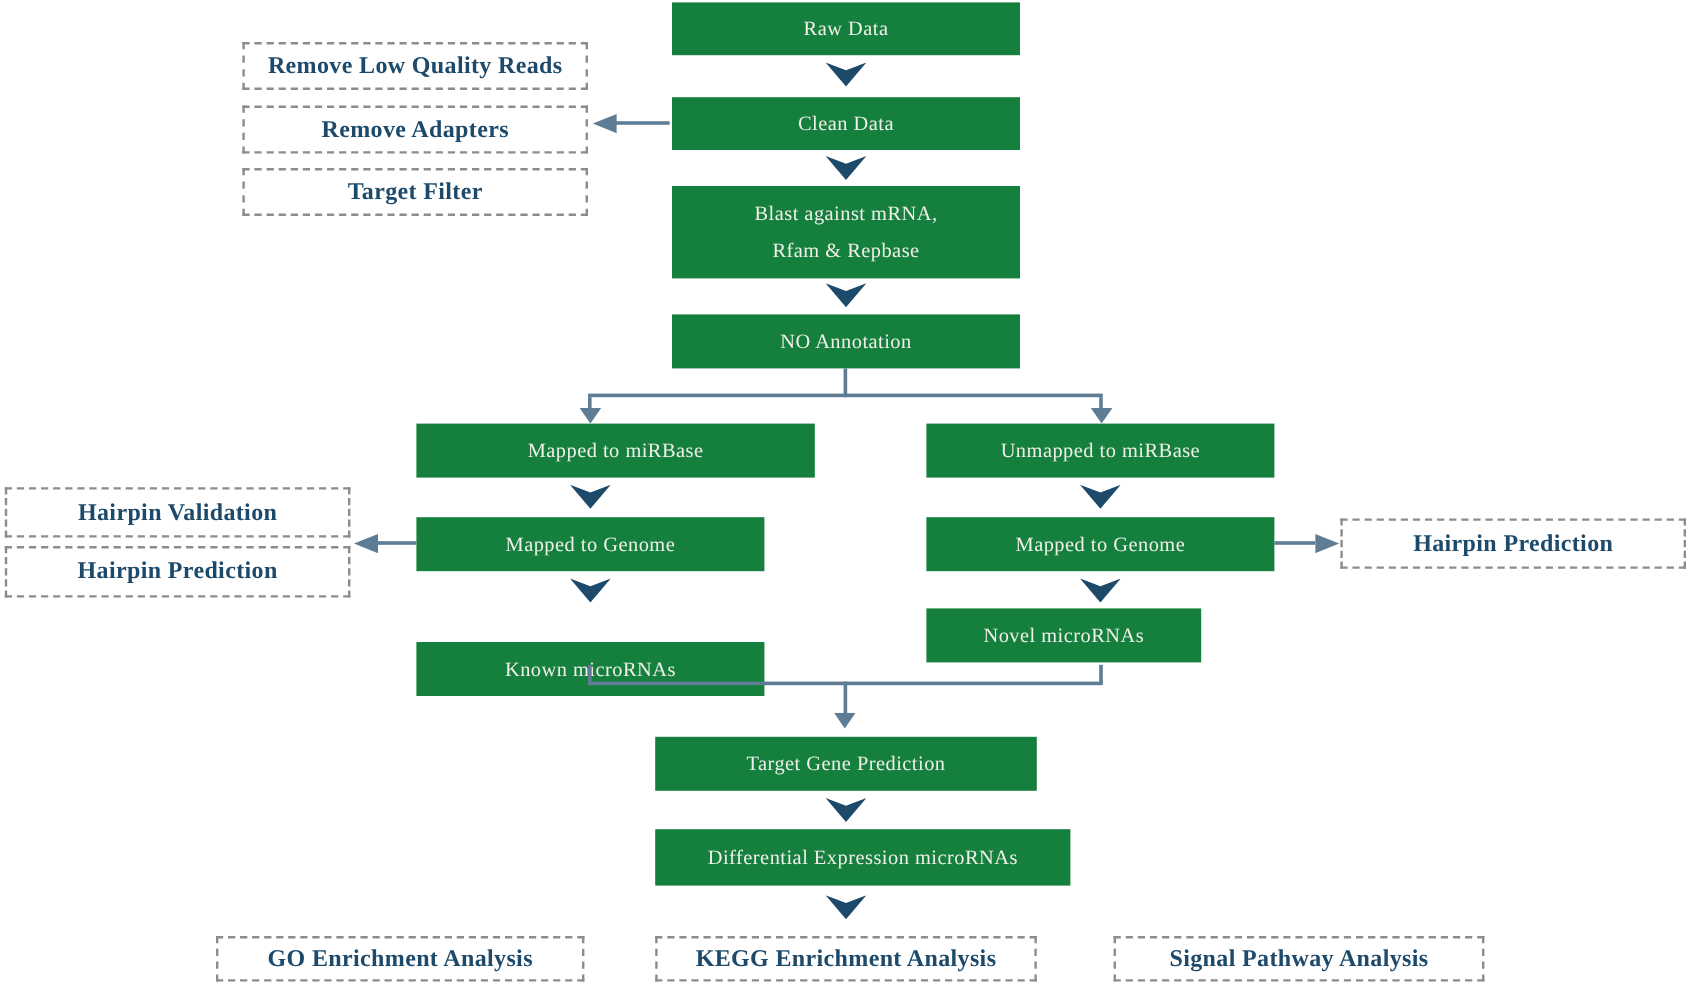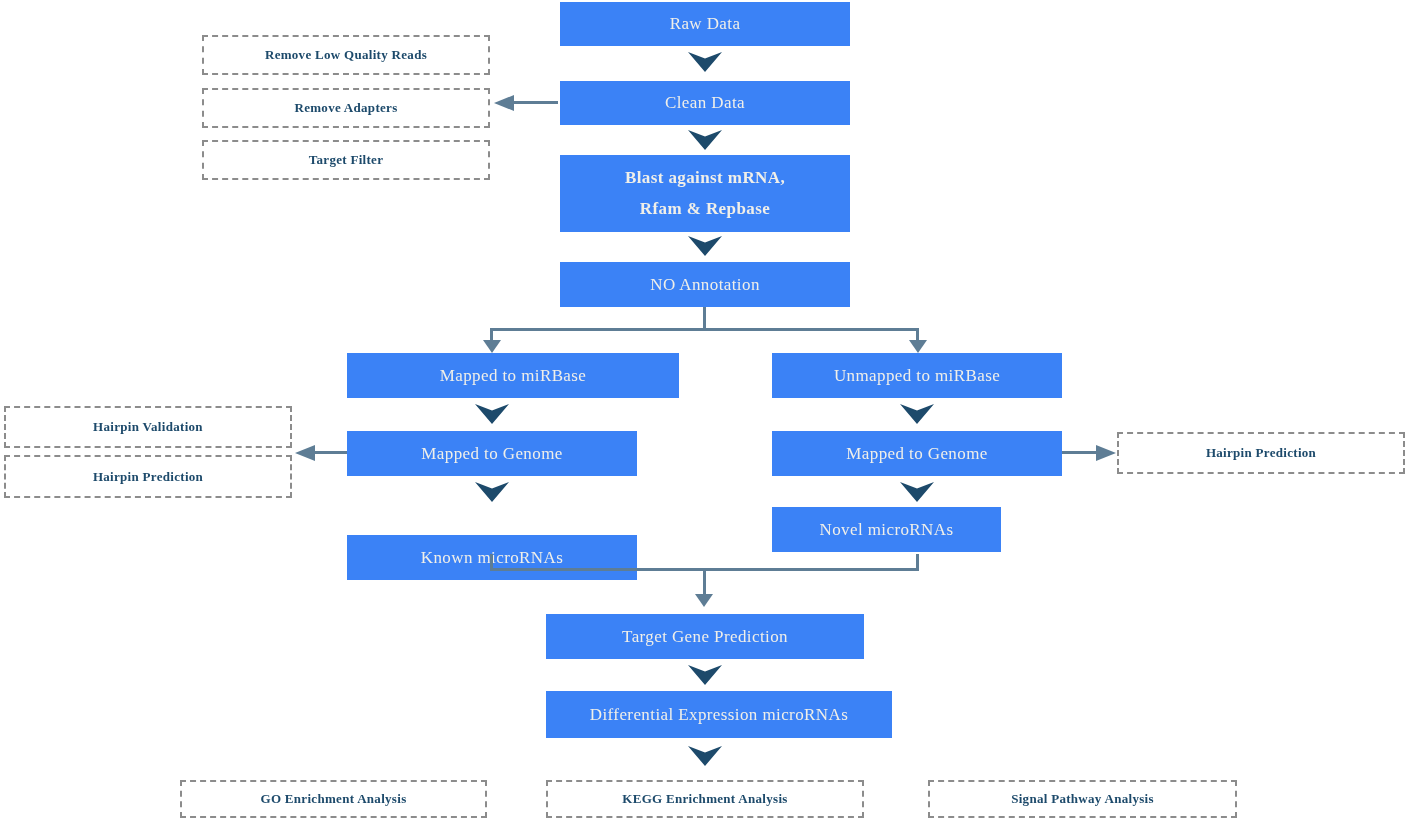--- a/index.html
+++ b/index.html
@@ -5,36 +5,36 @@
   html,body{margin:0;padding:0;background:#ffffff;}
   .canvas{
     position:relative;
     width:1409px;height:824px;
     background:#ffffff;
     font-family:"Liberation Serif","DejaVu Serif",serif;
     overflow:hidden;
   }
   .node{
     position:absolute;
-    background:#3b82f6;
+    background:#15803d;
     color:#f0efe9;
     display:flex;align-items:center;justify-content:center;
     font-size:17px;
     letter-spacing:0.4px;
     text-align:center;
   }
-  .node.multiline{flex-direction:column;justify-content:center;gap:11px;font-weight:bold;}
+  .node.multiline{flex-direction:column;justify-content:center;gap:11px;}
   .dashed{
     position:absolute;
     border:2px dashed #8c8c8c;
     background:#ffffff;
     color:#1d4a6b;
     font-weight:bold;
     display:flex;align-items:center;justify-content:center;
-    font-size:13px;
+    font-size:20px;
     letter-spacing:0.3px;
     text-align:center;
     box-sizing:border-box;
   }
   .chev{position:absolute;width:34px;height:20px;}
   .chev svg{display:block;}
   .conn{position:absolute;background:#5e7d95;}
   .ahead{position:absolute;}
   .ahead svg{display:block;}
 </style>

